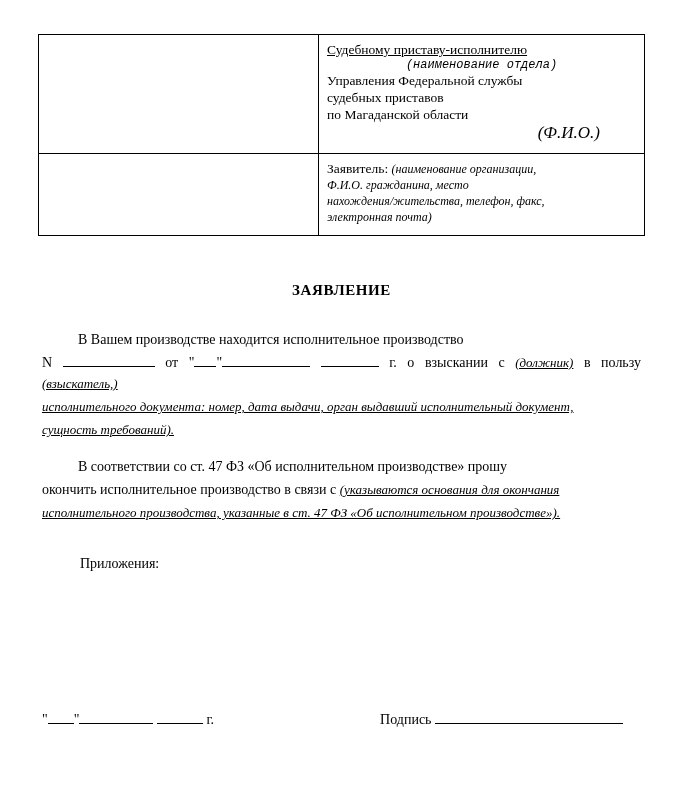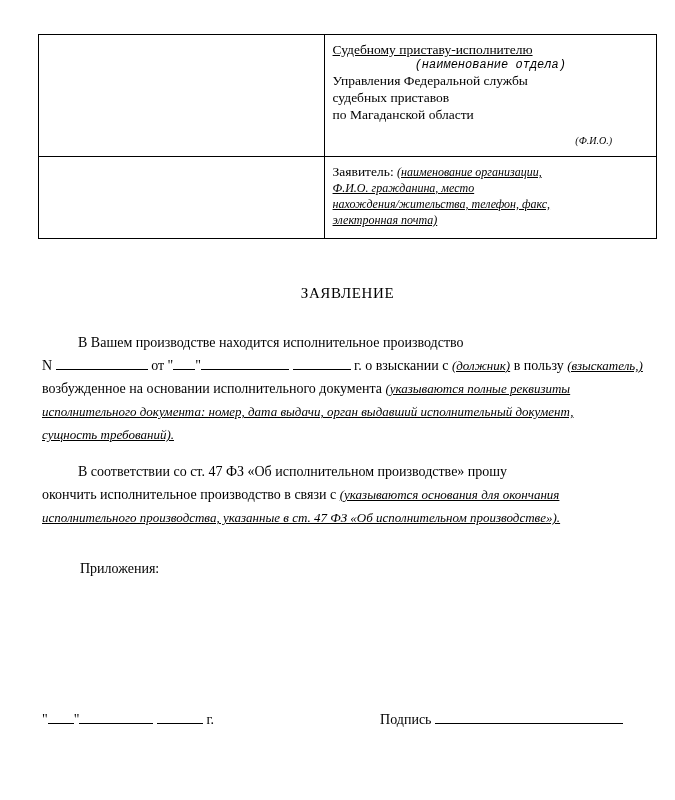--- a/index.html
+++ b/index.html
@@ -13,21 +13,21 @@
     font-family: "Liberation Serif", "DejaVu Serif", serif;
     color: #000000;
     position: relative;
     overflow: hidden;
   }
   .page {
     position: relative;
     width: 675px;
     height: 700px;
     box-sizing: border-box;
-    padding: 30px 18px 0 38px;
+    padding: 30px 30px 0 38px;
   }
 
   
   table.header-table {
     border-collapse: collapse;
     width: 100%;
     table-layout: fixed;
     margin-top: 4px;
   }
   table.header-table td {
@@ -49,48 +49,46 @@
   .line.u {
     text-decoration: underline;
   }
   .ital-small {
     font-style: italic;
     font-size: 12px;
     line-height: 16px;
   }
   .right-ital {
     font-style: italic;
-    font-size: 10px;
+    font-size: 17px;
     text-align: right;
     display: block;
     padding-right: 36px;
-    margin-top: 12px;
   }
   .center-ital {
     font-style: italic;
     font-size: 12px;
     display: block;
     text-align: center;
     font-family: Liberation Mono, monospace;
   }
   .cell2-first {
     font-size: 13.5px;
     line-height: 17px;
   }
   .uline {
-    text-decoration: underline;
   }
 
   
   .title-block {
     margin-top: 46px;
     text-align: center;
   }
   .title-main {
-    font-weight: normal;
+    font-weight: bold;
     font-size: 15px;
     letter-spacing: 0.6px;
   }
   .title-sub {
     font-weight: bold;
     font-size: 14.5px;
     margin-top: 4px;
   }
 
   
@@ -230,24 +228,20 @@
     <p class="p">
       <span>N</span>
       <span class="blank b-long"></span>
       <span>от "</span><span class="blank b-short"></span><span>"</span><span class="blank b-mid"></span>
       <span class="blank b-med"></span>
       <span>г. о взыскании с</span>
       <span class="it-u">(должник)</span>
       <span>в пользу</span>
       <span class="it-u">(взыскатель,)</span>
     </p>
-    <p class="p">
-      <span>возбужденное на основании исполнительного документа</span>
-      <span class="it-u">(указываются полные реквизиты</span>
-    </p>
     <p class="p it-u">исполнительного документа: номер, дата выдачи, орган выдавший исполнительный документ,</p>
     <p class="p it-u">сущность требований).</p>
 
     <p class="p indent para2">В соответствии со ст. 47  ФЗ «Об исполнительном производстве» прошу</p>
     <p class="p">
       <span>окончить исполнительное производство в связи с</span>
       <span class="it-u">(указываются основания для окончания</span>
     </p>
     <p class="p it-u">исполнительного производства, указанные в ст. 47 ФЗ «Об исполнительном производстве»).</p>
   </div>

